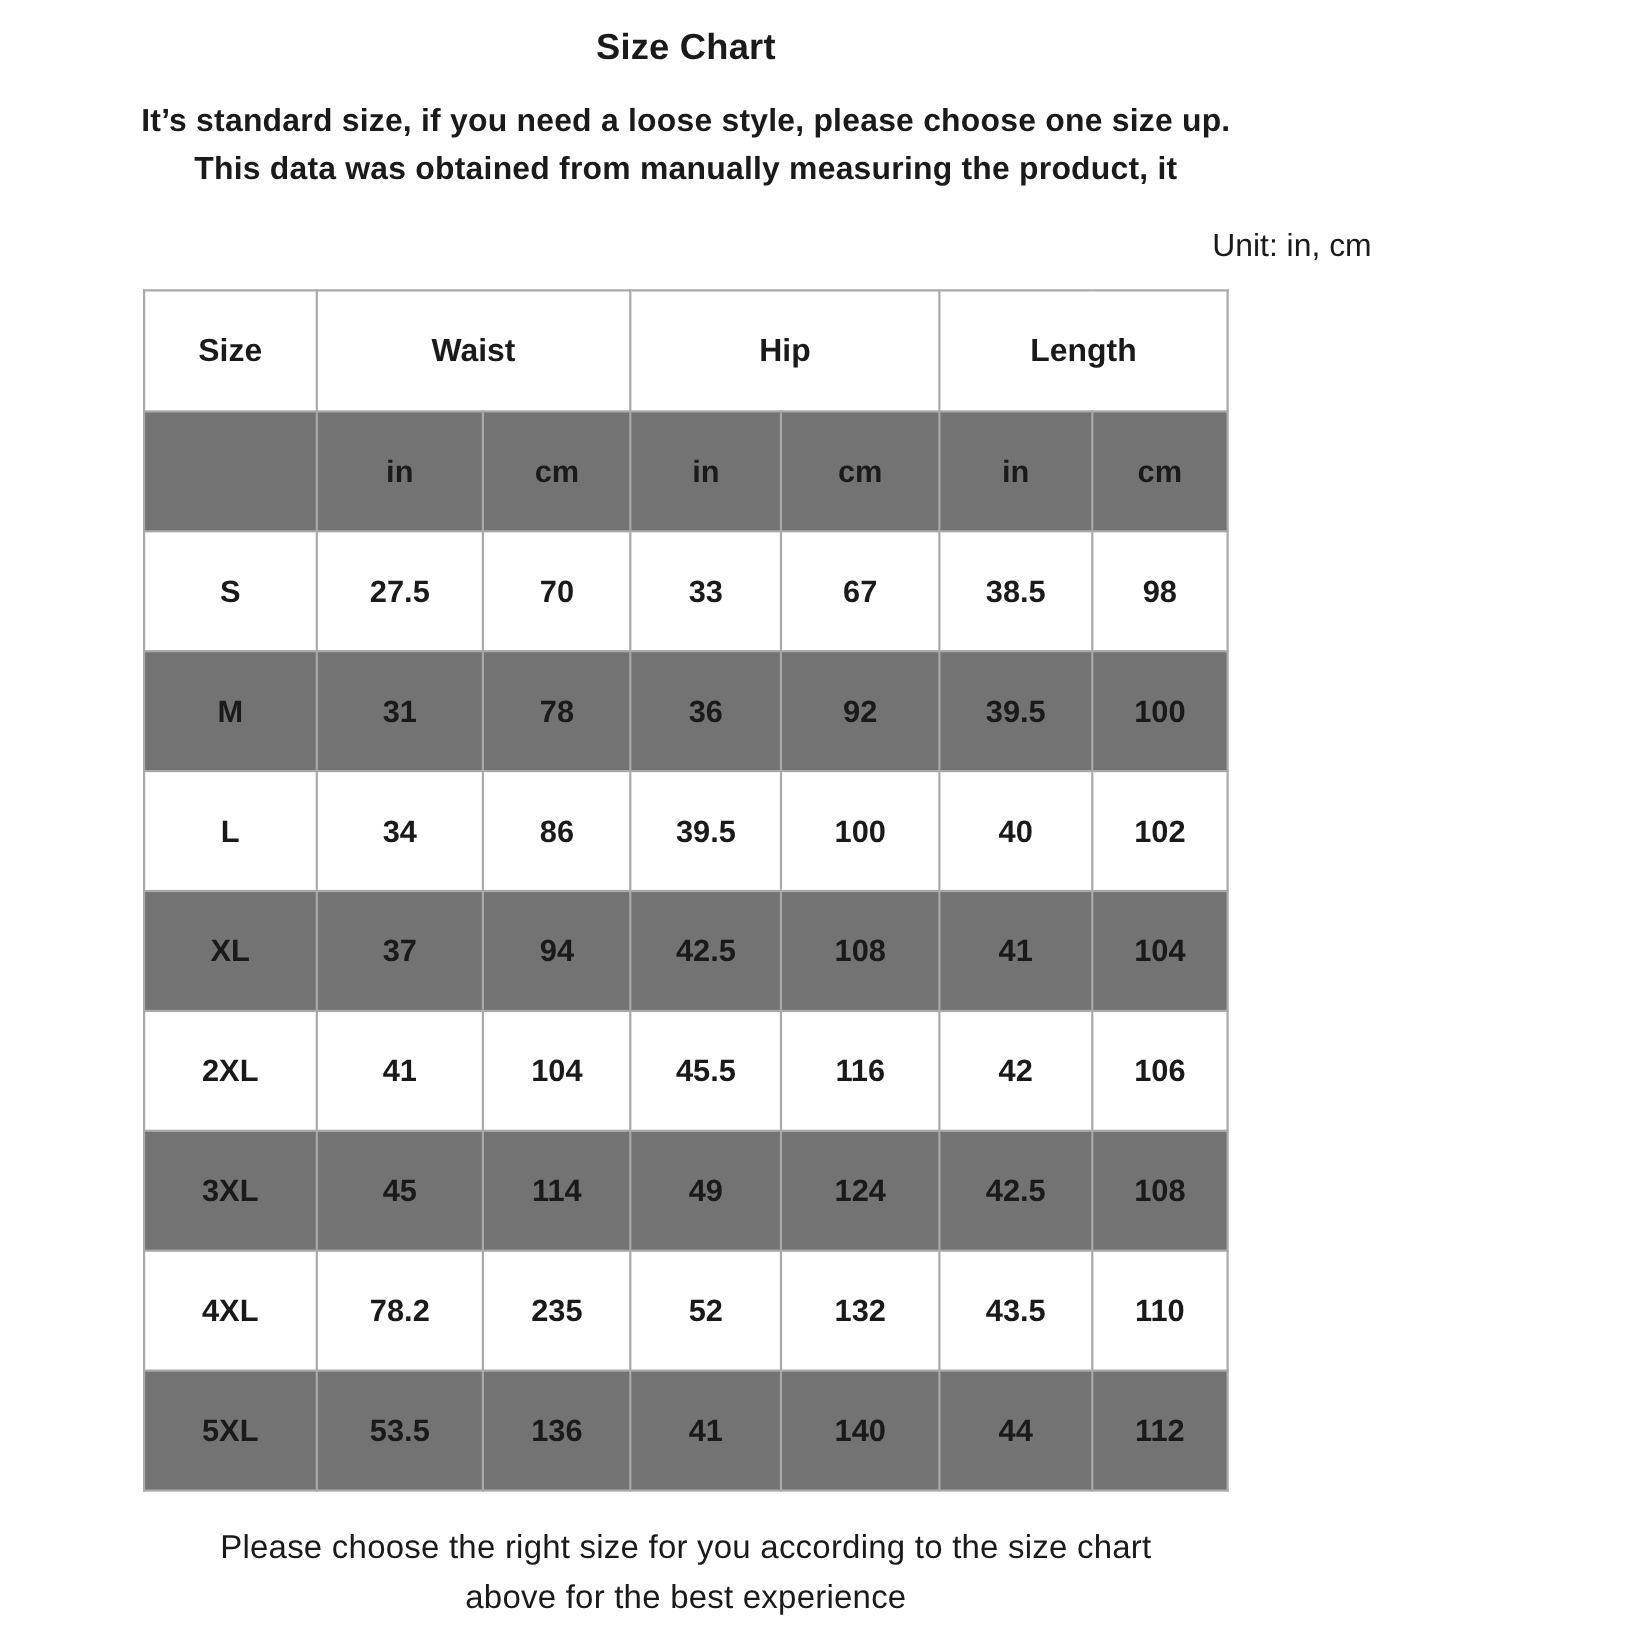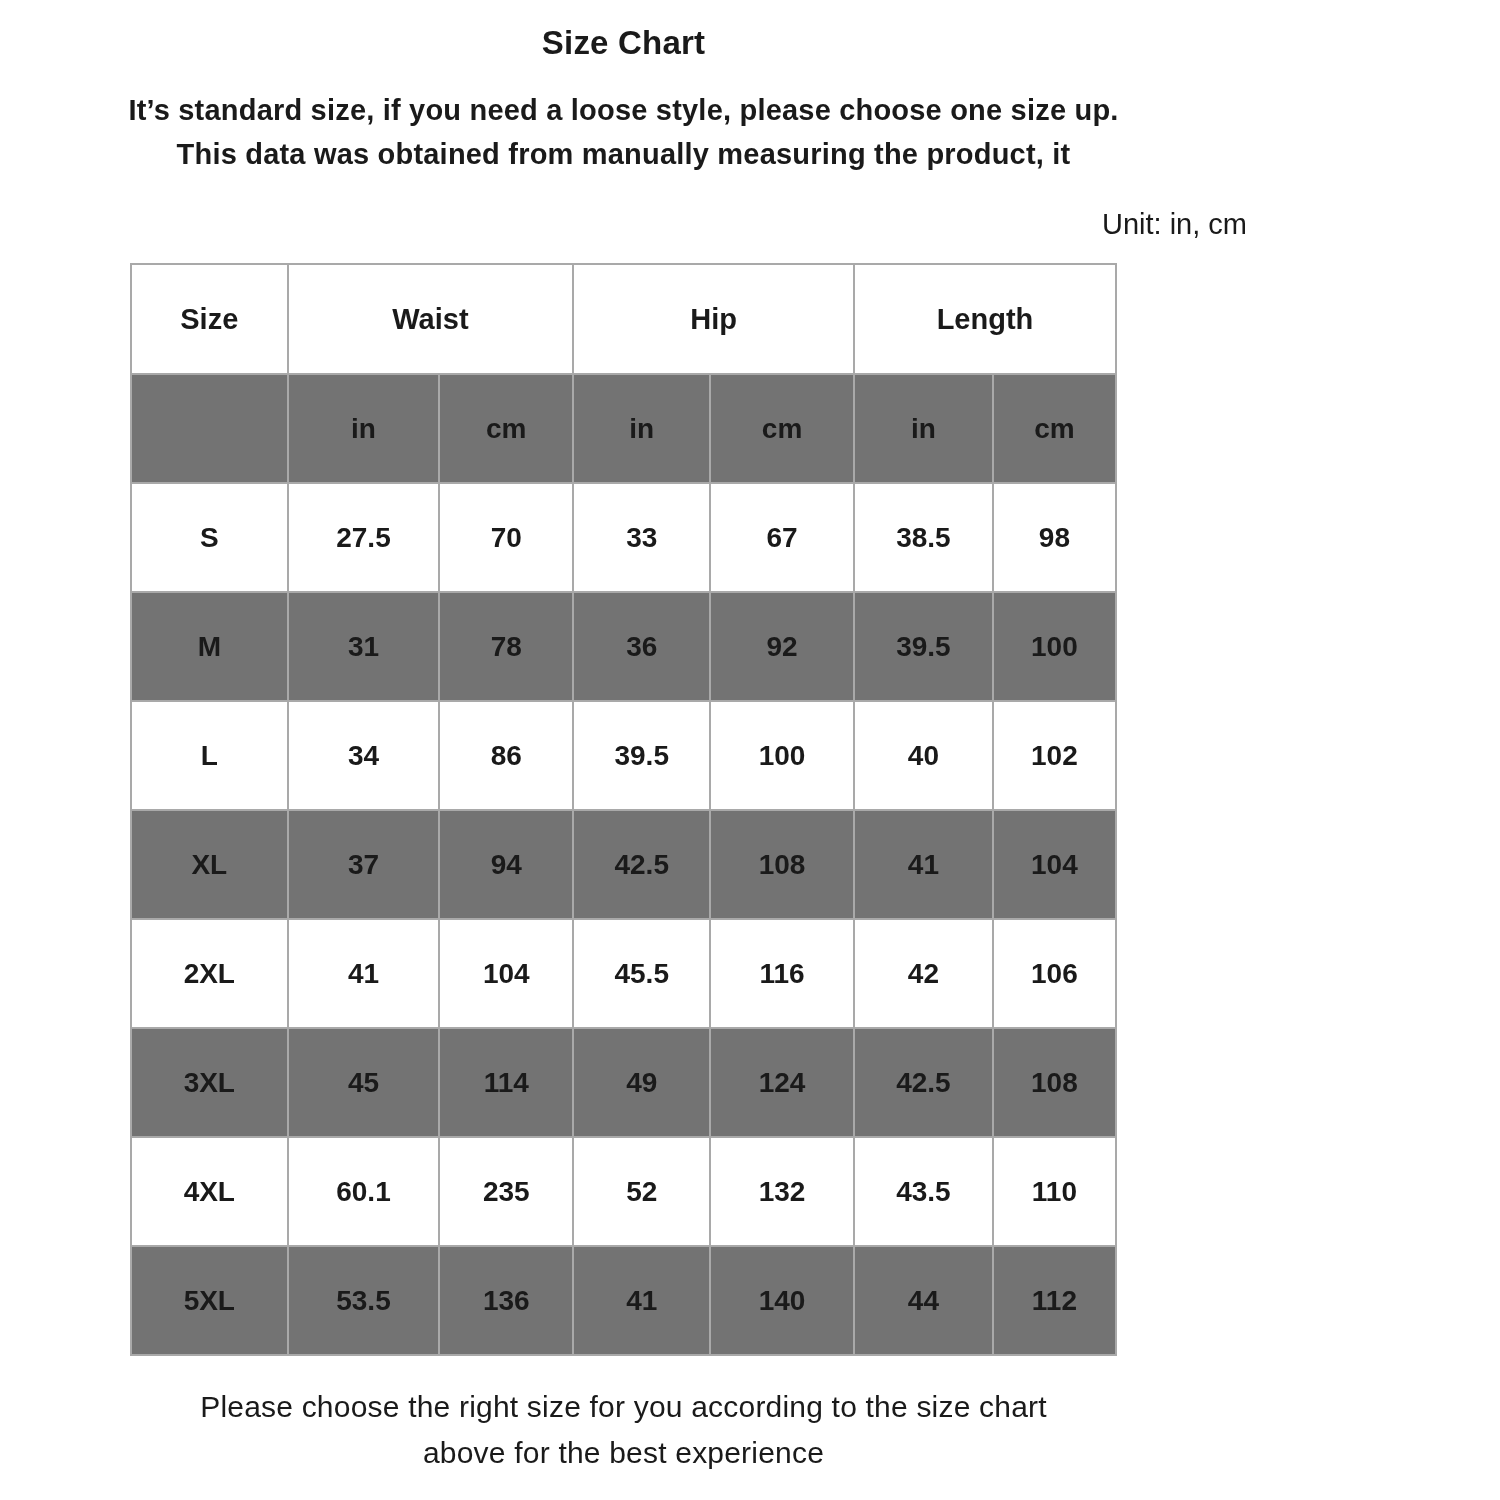--- a/index.html
+++ b/index.html
@@ -162,21 +162,21 @@
         <td>3XL</td>
         <td>45</td>
         <td>114</td>
         <td>49</td>
         <td>124</td>
         <td>42.5</td>
         <td>108</td>
       </tr>
       <tr class="data-row row-plain">
         <td>4XL</td>
-        <td>60.1</td>
+        <td>78.2</td>
         <td>235</td>
         <td>52</td>
         <td>132</td>
         <td>43.5</td>
         <td>110</td>
       </tr>
       <tr class="data-row row-alt">
         <td>5XL</td>
         <td>53.5</td>
         <td>136</td>

